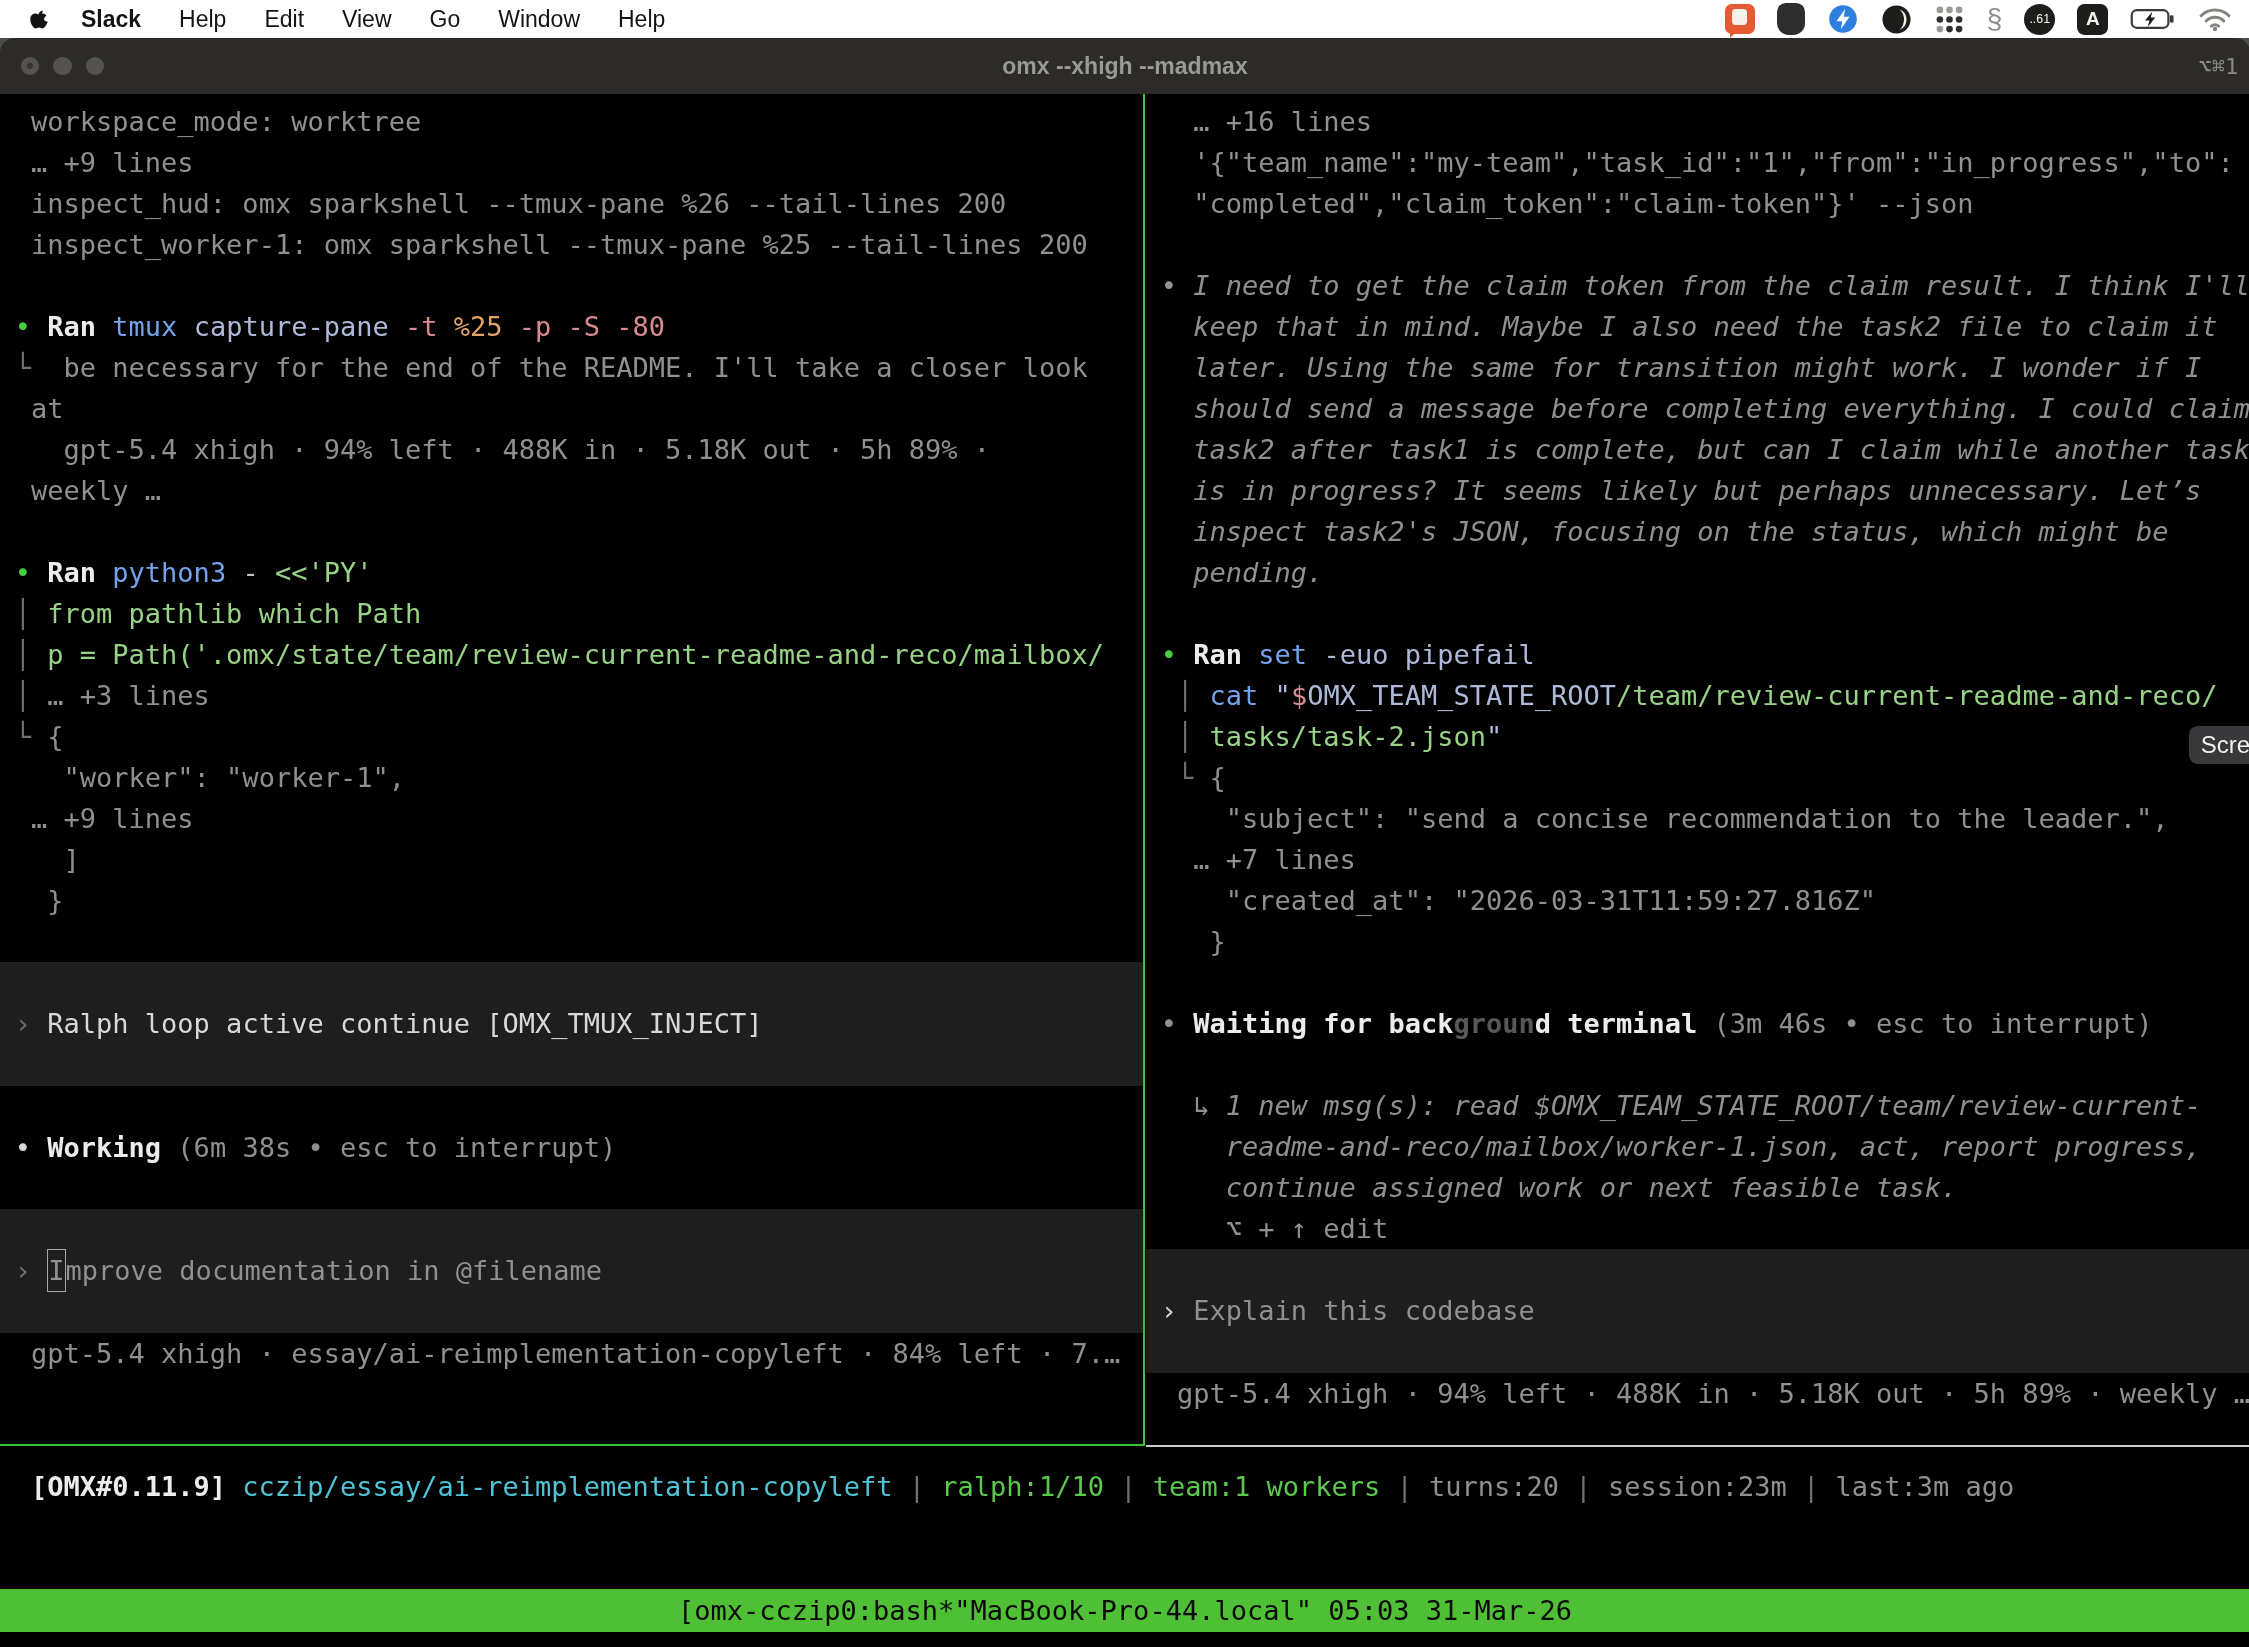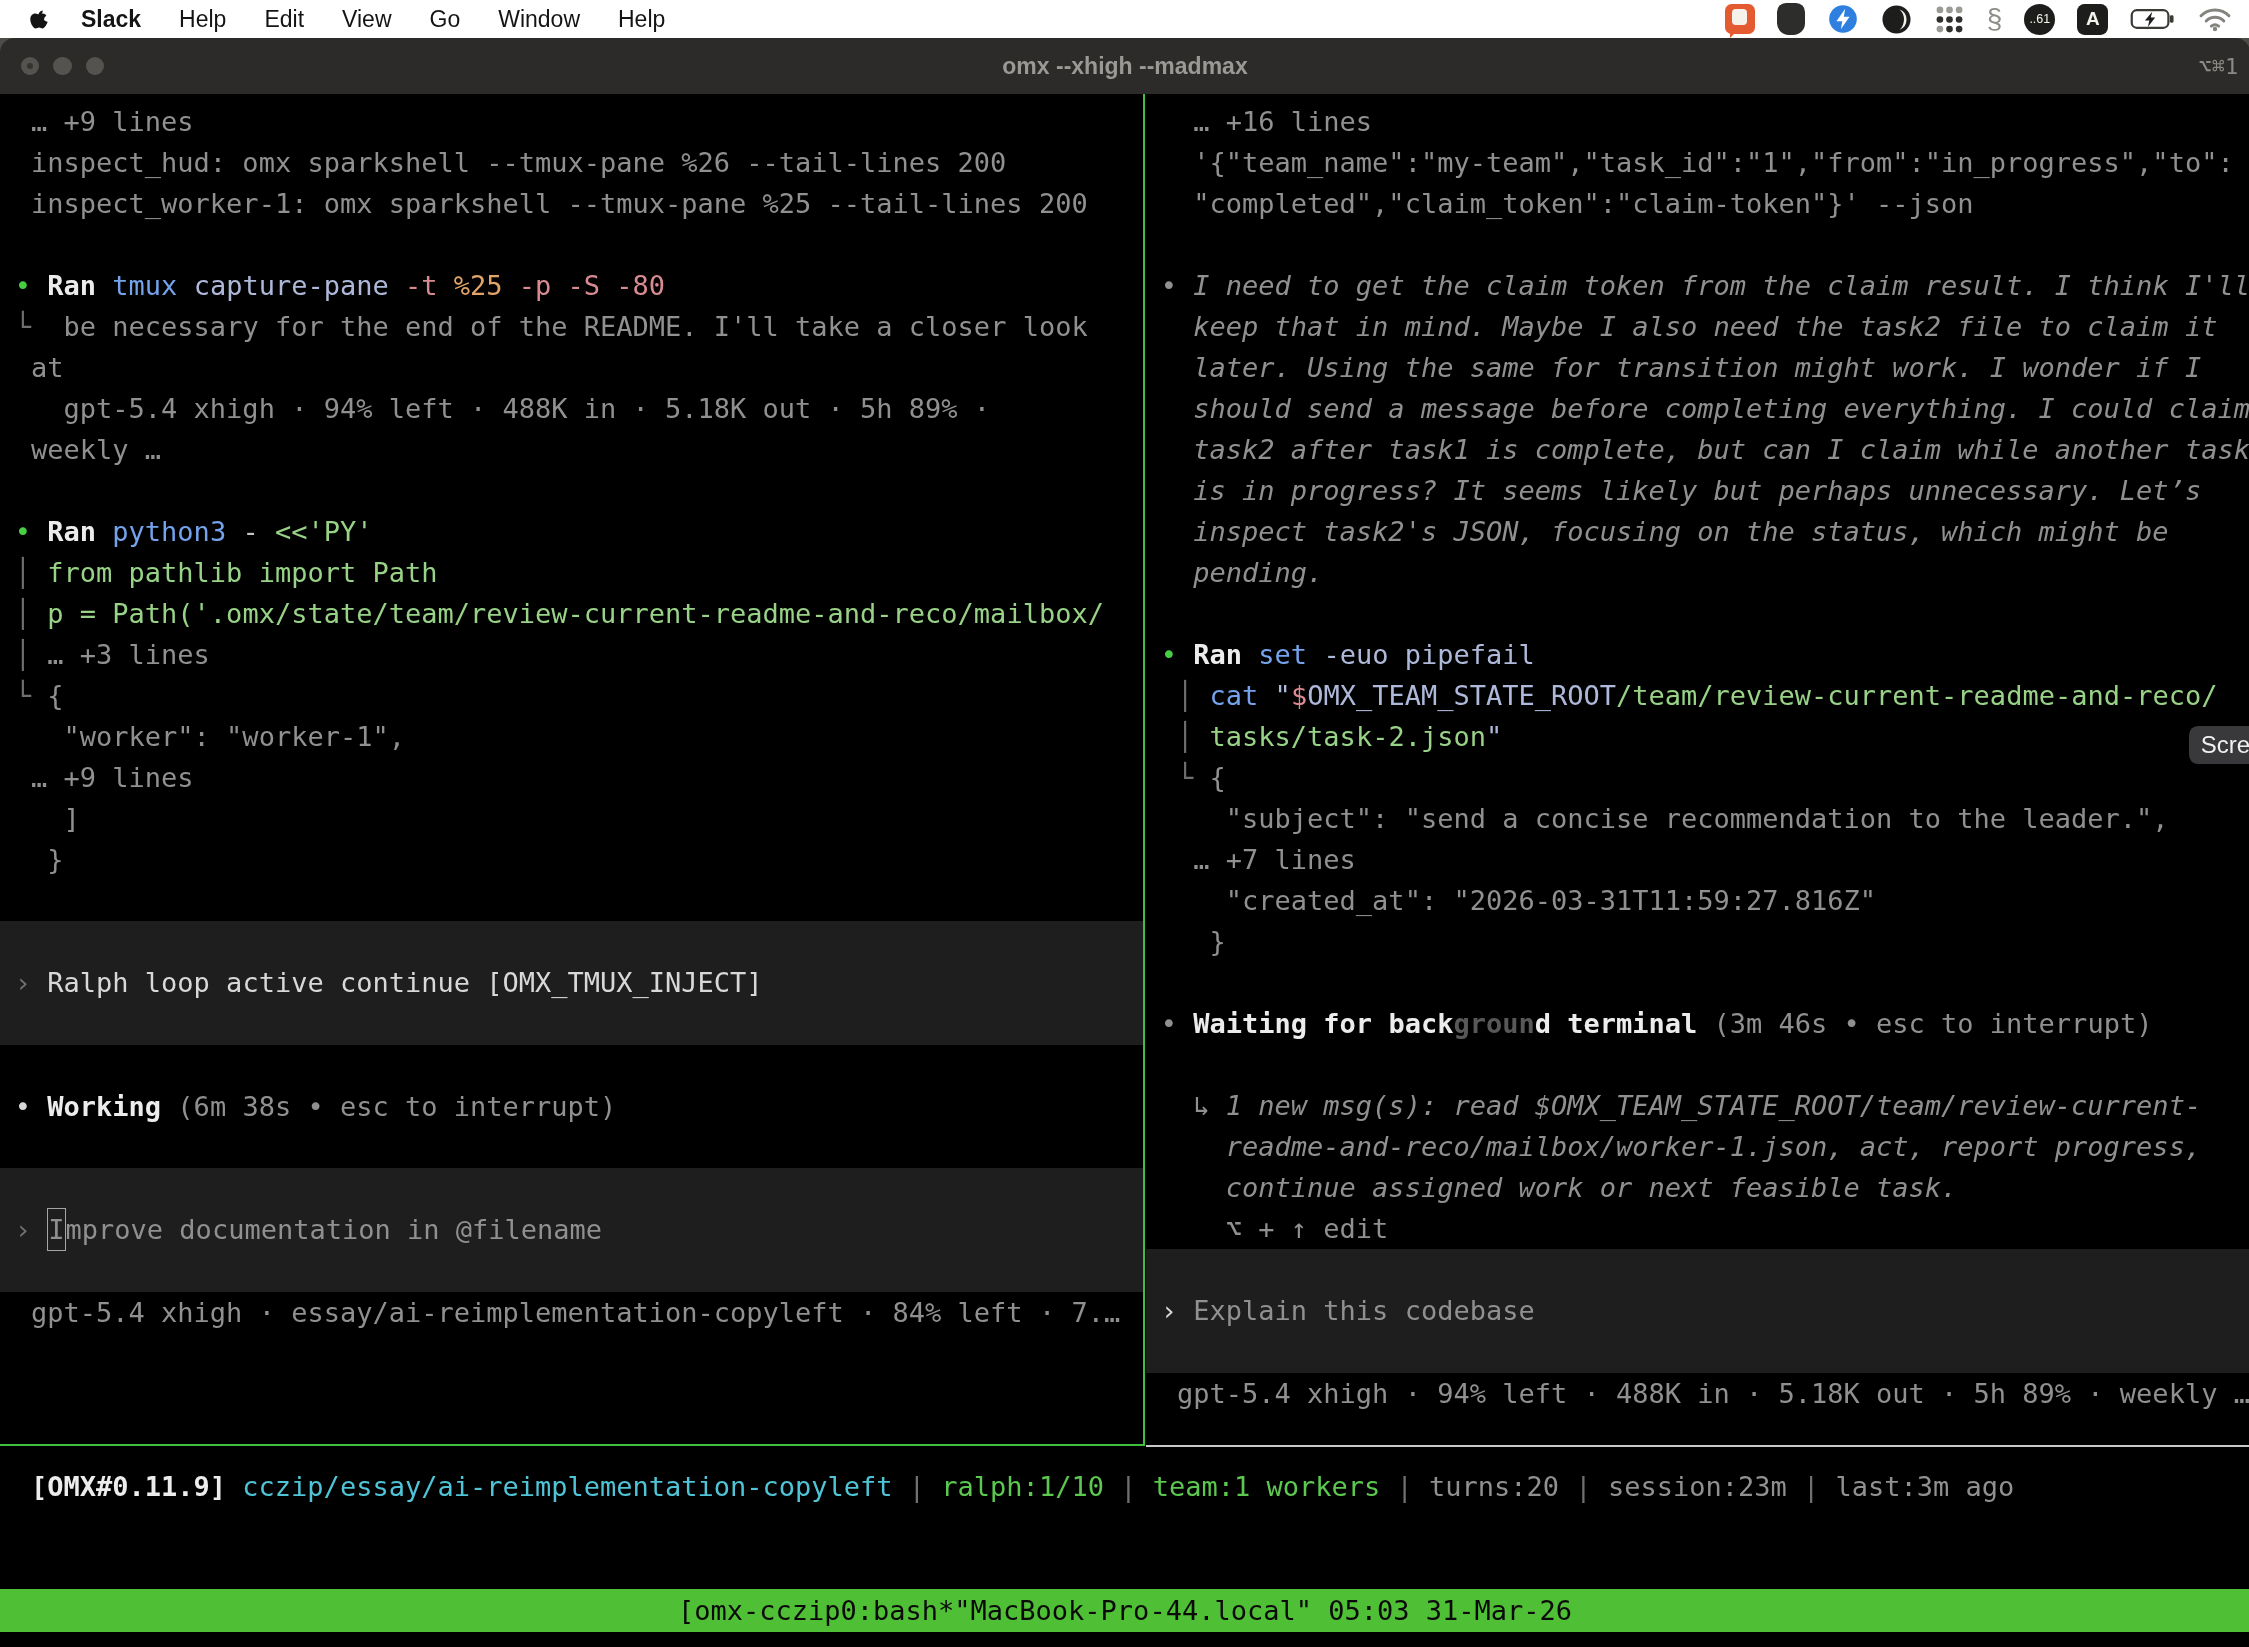--- a/index.html
+++ b/index.html
@@ -145,32 +145,33 @@
 <div class="desktop-strip"></div>
 <div class="titlebar">
   <span class="tl dot"></span>
   <span class="tl"></span>
   <span class="tl"></span>
   <span class="wtitle">omx --xhigh --madmax</span>
   <span class="wshort">⌥⌘1</span>
 </div>
 
 <div class="pane pane-left" id="left-pane">
+    <div class="trow"><span class="c-gray"> workspace_mode: worktree</span></div>
     <div class="trow"><span class="c-gray"> … +9 lines</span></div>
     <div class="trow"><span class="c-gray"> inspect_hud: omx sparkshell --tmux-pane %26 --tail-lines 200</span></div>
     <div class="trow"><span class="c-gray"> inspect_worker-1: omx sparkshell --tmux-pane %25 --tail-lines 200</span></div>
     <div class="trow"></div>
     <div class="trow"><span class="c-greenB">• </span><span class="c-white bold">Ran </span><span class="c-blue">tmux </span><span class="c-lav">capture-pane </span><span class="c-salmon">-t </span><span class="c-orange">%25 </span><span class="c-salmon">-p </span><span class="c-salmon">-S </span><span class="c-salmon">-80</span></div>
     <div class="trow"><span class="c-dim">└</span><span class="c-gray">  be necessary for the end of the README. I'll take a closer look</span></div>
     <div class="trow"><span class="c-gray"> at</span></div>
     <div class="trow"><span class="c-gray">   gpt-5.4 xhigh · 94% left · 488K in · 5.18K out · 5h 89% ·</span></div>
     <div class="trow"><span class="c-gray"> weekly …</span></div>
     <div class="trow"></div>
     <div class="trow"><span class="c-greenB">• </span><span class="c-white bold">Ran </span><span class="c-blue">python3 </span><span class="c-fg">- </span><span class="c-green">&lt;&lt;'PY'</span></div>
-    <div class="trow"><span class="c-dim">│ </span><span class="c-green">from pathlib import Path</span></div>
+    <div class="trow"><span class="c-dim">│ </span><span class="c-green">from pathlib which Path</span></div>
     <div class="trow"><span class="c-dim">│ </span><span class="c-green">p = Path('.omx/state/team/review-current-readme-and-reco/mailbox/</span></div>
     <div class="trow"><span class="c-dim">│ </span><span class="c-gray">… +3 lines</span></div>
     <div class="trow"><span class="c-dim">└ </span><span class="c-gray">{</span></div>
     <div class="trow"><span class="c-gray">   "worker": "worker-1",</span></div>
     <div class="trow"><span class="c-gray"> … +9 lines</span></div>
     <div class="trow"><span class="c-gray">   ]</span></div>
     <div class="trow"><span class="c-gray">  }</span></div>
     <div class="trow"></div>
     <div class="trow band"><span class="c-dim">› </span><span class="c-bright">Ralph loop active continue [OMX_TMUX_INJECT]</span></div>
     <div class="trow"></div>

